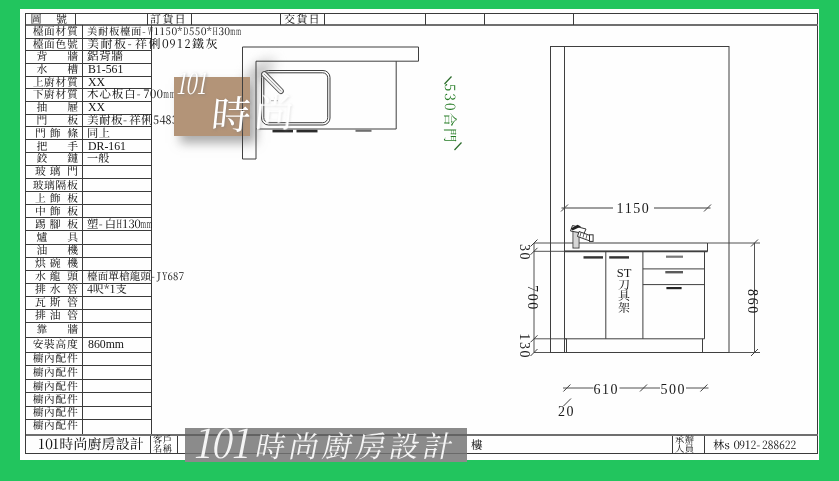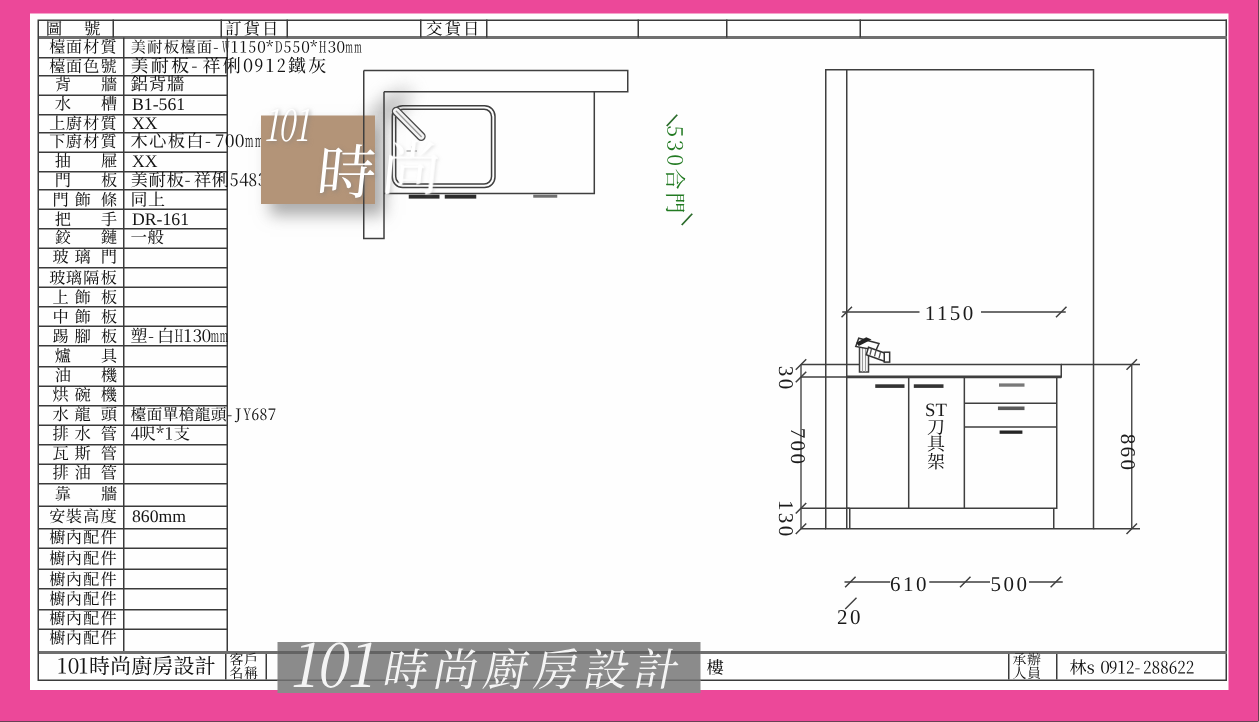--- a/index.html
+++ b/index.html
@@ -1,14 +1,14 @@
 <!DOCTYPE html>
 <html><head><meta charset="utf-8"><title>k</title><style>
 html,body{margin:0;padding:0;background:#000}
-#c{position:relative;width:839px;height:481px;background:#ec4899;overflow:hidden;font-family:"Liberation Serif",serif}
+#c{position:relative;width:839px;height:481px;background:#22c55e;overflow:hidden;font-family:"Liberation Serif",serif}
 .abs{position:absolute}
 svg.t{position:absolute;overflow:visible}
 </style></head><body>
 <div id="c">
 <svg width="0" height="0" style="position:absolute">
       <defs>
         <path id="g5716" d="M639 682H631L664 716L736 661Q732 657 723 652Q714 647 702 645V542Q702 539 693 534Q684 529 672 525Q660 522 649 522H639ZM294 682V711L362 682H672V652H357V536Q357 533 349 528Q341 524 328 520Q316 516 303 516H294ZM325 577H671V549H325ZM558 318H552L579 346L639 301Q630 291 611 286V172Q611 170 603 165Q595 161 585 157Q575 154 566 154H558ZM389 318V344L445 318H587V289H441V168Q441 165 427 158Q413 151 397 151H389ZM412 214H583V185H412ZM677 399H669L701 434L771 380Q767 375 758 371Q749 366 738 364V73Q738 69 729 65Q720 60 708 56Q696 52 685 52H677ZM260 399V430L326 399H712V370H321V62Q321 59 313 54Q305 49 294 45Q282 41 270 41H260ZM286 123H709V95H286ZM465 577H529V467H465ZM199 484H695L735 531Q735 531 747 521Q760 512 777 498Q794 484 809 470Q805 454 782 454H207ZM133 10H868V-19H133ZM836 778H826L864 822L947 757Q935 743 903 736V-44Q903 -47 894 -53Q884 -59 871 -64Q858 -69 846 -69H836ZM95 778V814L169 778H867V750H163V-52Q163 -56 155 -63Q148 -69 135 -74Q123 -79 107 -79H95Z"></path>
         <path id="g865f" d="M232 418H208L215 418Q210 397 201 367Q192 338 182 309Q172 280 164 259H172L142 229L78 278Q88 285 102 291Q117 298 129 300L104 270Q111 287 119 316Q128 345 136 376Q145 406 149 428ZM288 288 323 326 397 265Q387 254 357 251Q349 130 330 61Q311 -7 280 -31Q263 -46 239 -52Q215 -59 189 -59Q189 -46 186 -34Q183 -22 174 -14Q166 -8 147 -2Q128 3 107 7V24Q122 23 143 21Q163 20 181 18Q200 17 209 17Q221 17 228 19Q235 21 242 26Q260 41 275 107Q291 173 298 288ZM332 288V258H134L145 288ZM352 497Q352 497 365 487Q378 476 397 460Q416 445 430 430Q426 414 404 414H48L40 443H309ZM297 775 334 815 415 752Q410 747 398 741Q386 736 372 733V529Q372 526 362 521Q353 516 341 512Q328 508 317 508H307V775ZM165 514Q165 511 157 506Q149 501 136 497Q124 493 110 493H101V775V805L169 775H347V745H165ZM339 580V551H131V580ZM679 255Q675 244 666 238Q658 233 640 232Q639 187 631 142Q622 98 602 56Q582 15 543 -20Q504 -55 439 -81L432 -66Q500 -27 531 27Q563 81 571 145Q578 209 571 277ZM824 256Q821 236 795 233V21Q795 14 798 11Q802 7 814 7H851Q864 7 874 7Q884 7 887 8Q892 8 895 10Q898 11 901 17Q905 26 911 54Q918 82 924 112H937L940 15Q954 9 958 3Q962 -3 962 -12Q962 -31 939 -40Q915 -48 849 -48H796Q769 -48 755 -43Q741 -37 737 -25Q733 -12 733 8V267ZM706 576Q704 558 677 553V390Q678 382 682 378Q687 375 707 375H779Q800 375 819 375Q838 375 845 376Q856 376 862 377Q867 377 872 378Q878 380 882 381H891L895 380Q911 375 918 371Q924 366 924 357Q924 344 912 337Q900 329 868 326Q835 323 774 323H693Q661 323 644 329Q627 334 622 346Q616 359 616 380V587ZM791 546Q791 546 804 539Q818 531 835 519Q853 508 868 498Q867 491 861 485Q855 480 846 479L520 430L508 457L760 495ZM848 631 889 672 963 600Q958 595 950 593Q941 591 926 590Q912 574 888 555Q865 536 845 524L832 531Q839 550 847 581Q855 611 859 631ZM430 641V664L507 631H495V374Q495 317 490 256Q485 196 469 135Q453 75 419 20Q385 -35 326 -81L312 -70Q364 -8 390 65Q415 137 422 216Q430 294 430 373V631ZM884 631V601H461V631ZM850 792Q850 792 864 781Q878 770 897 754Q916 739 932 724Q928 708 906 708H654V737H805ZM726 828Q725 818 717 811Q708 804 690 802V615H624V839Z"></path>
         <path id="g8a02" d="M871 809Q871 809 880 801Q889 794 904 782Q918 771 934 757Q950 743 964 731Q962 723 954 719Q947 715 936 715H491L483 744H822ZM762 30Q762 4 754 -19Q747 -41 723 -55Q699 -69 649 -75Q648 -58 642 -44Q637 -30 626 -23Q613 -13 591 -6Q569 0 530 5V20Q530 20 548 19Q566 17 591 16Q615 14 637 13Q659 12 667 12Q683 12 688 17Q693 22 693 34V737H762ZM200 837Q249 823 278 803Q307 783 320 761Q332 739 332 720Q331 701 321 689Q311 676 295 675Q279 673 261 686Q258 724 236 764Q214 805 189 830ZM398 48V19H147V48ZM354 270 391 311 472 248Q467 243 456 237Q445 232 430 229V-10Q430 -14 420 -19Q411 -24 398 -28Q385 -32 374 -32H364V270ZM179 -42Q179 -45 171 -50Q163 -56 150 -60Q138 -64 124 -64H114V270V302L184 270H399V241H179ZM434 716Q434 716 448 705Q463 693 483 677Q503 660 519 645Q515 629 493 629H51L43 658H387ZM385 457Q385 457 399 446Q412 435 431 420Q450 404 466 390Q462 374 439 374H106L98 403H342ZM385 585Q385 585 399 574Q412 563 431 548Q450 532 466 518Q462 502 439 502H106L98 531H342Z"></path>
         <path id="g8ca8" d="M810 778Q810 778 818 771Q827 764 841 753Q854 742 869 729Q883 716 895 704Q892 688 869 688H529L521 718H763ZM349 688Q344 674 318 671V524Q318 521 310 517Q301 512 289 507Q276 503 263 503H251V699L267 719ZM588 826Q586 806 558 802V599Q558 588 566 584Q575 579 608 579H735Q777 579 809 580Q840 580 852 581Q862 583 867 585Q872 587 876 592Q882 602 890 626Q898 651 906 682H918L921 590Q939 585 946 579Q952 573 952 562Q952 550 944 542Q935 534 912 530Q889 525 845 523Q802 522 732 522H599Q554 522 531 527Q507 533 499 547Q491 562 491 588V837ZM436 793Q431 786 424 783Q416 780 399 783Q364 747 310 711Q256 675 191 644Q126 614 58 595L49 609Q107 636 163 675Q218 714 265 757Q311 800 338 840ZM568 88Q670 78 737 62Q804 46 843 28Q883 10 899 -8Q916 -26 915 -40Q914 -55 903 -63Q891 -72 873 -72Q856 -72 839 -59Q799 -27 729 9Q660 44 563 72ZM482 40Q476 33 464 32Q451 31 432 36Q391 13 332 -9Q274 -31 207 -49Q140 -67 73 -77L67 -61Q129 -42 191 -14Q252 14 305 44Q358 75 390 103ZM286 92Q286 89 278 84Q270 78 256 74Q243 69 228 69H217V465V499L292 465H785V436H286ZM732 465 769 506 849 444Q845 439 835 434Q825 429 811 426V107Q811 104 801 99Q791 93 778 89Q764 85 752 85H742V465ZM776 148V119H246V148ZM776 253V224H245V253ZM775 360V331H244V360Z"></path>

